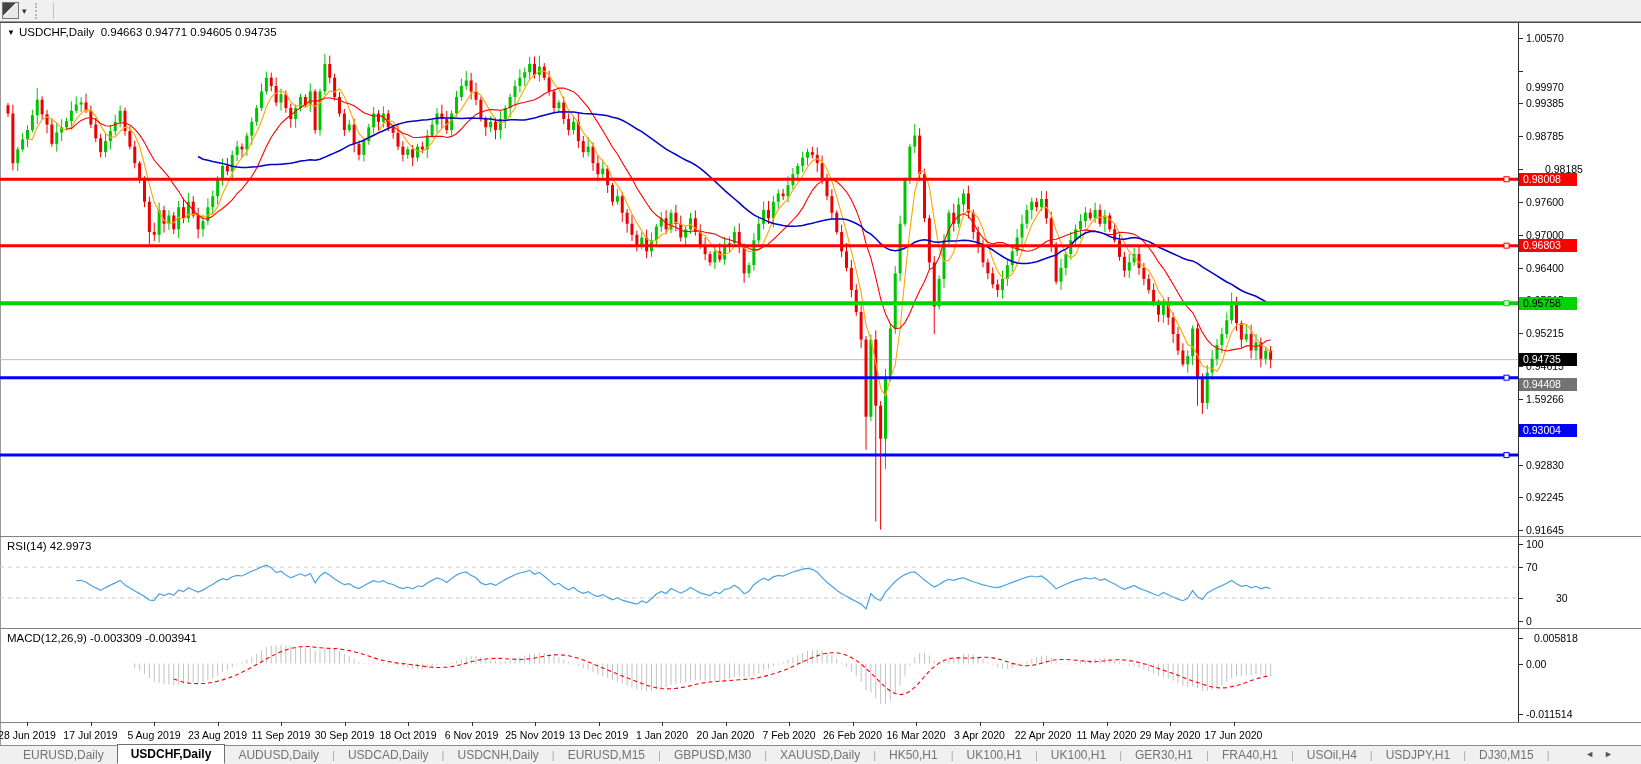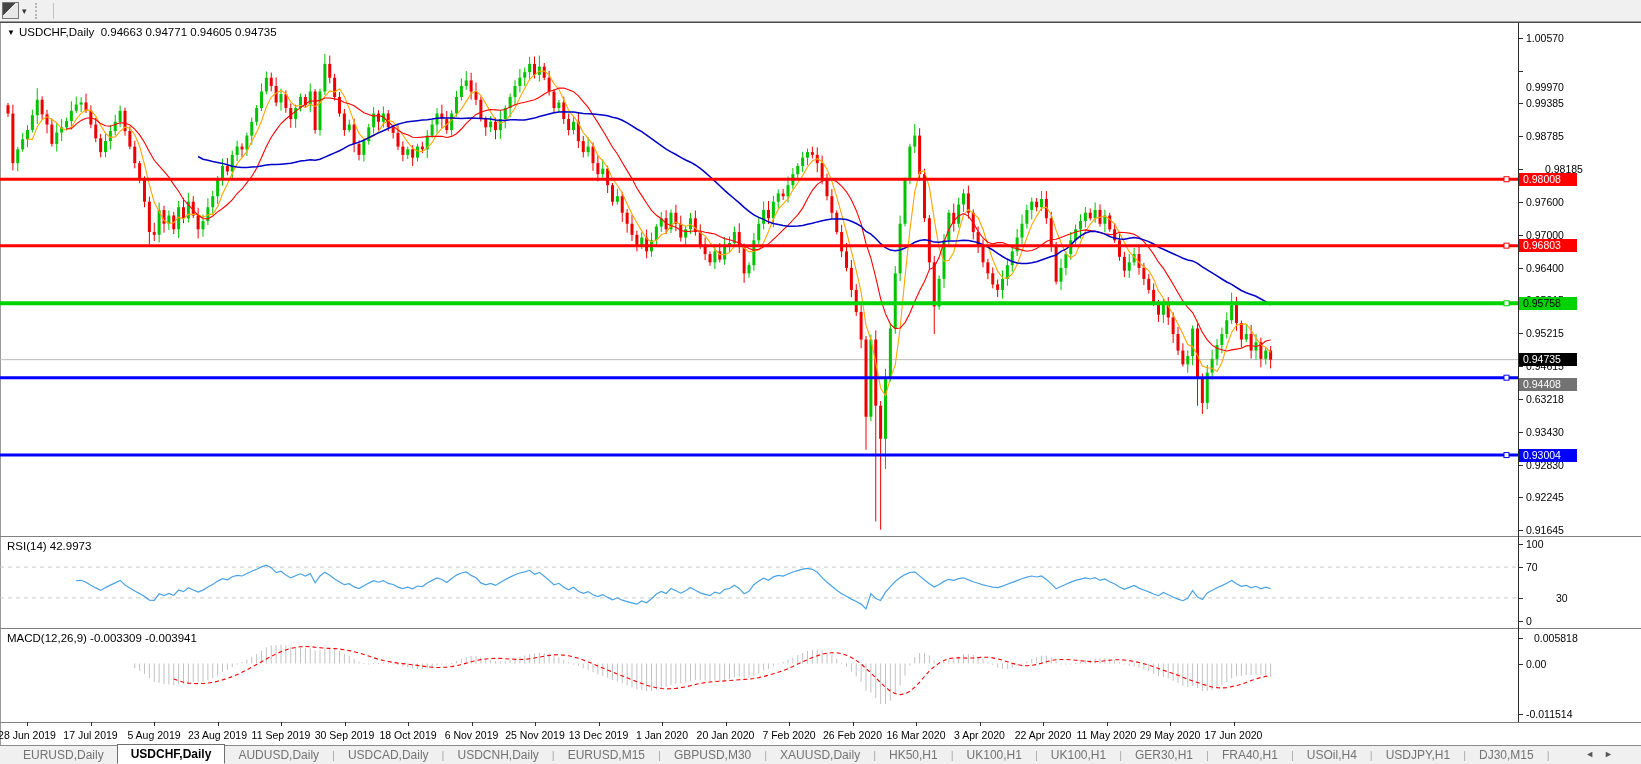--- a/index.html
+++ b/index.html
@@ -867,21 +867,21 @@
       <div class="axis-label" style="top: 205.8px;">0.97000</div>
       <div class="tick-mark" style="top: 244.876px;"></div>
       <div class="axis-label" style="top: 238.876px;">0.96400</div>
       <div class="tick-mark" style="top: 277.124px;"></div>
       <div class="axis-label" style="top: 271.124px;">0.95815</div>
       <div class="tick-mark" style="top: 310.2px;"></div>
       <div class="axis-label" style="top: 304.2px;">0.95215</div>
       <div class="tick-mark" style="top: 343.276px;"></div>
       <div class="axis-label" style="top: 337.276px;">0.94615</div>
       <div class="tick-mark" style="top: 375.524px;"></div>
-      <div class="axis-label" style="top: 369.524px;">0.63218</div>
+      <div class="axis-label" style="top: 369.524px;">1.59266</div>
       <div class="tick-mark" style="top: 408.6px;"></div>
       <div class="axis-label" style="top: 402.6px;">0.93430</div>
       <div class="tick-mark" style="top: 441.676px;"></div>
       <div class="axis-label" style="top: 435.676px;">0.92830</div>
       <div class="tick-mark" style="top: 473.924px;"></div>
       <div class="axis-label" style="top: 467.924px;">0.92245</div>
       <div class="tick-mark" style="top: 507px;"></div>
       <div class="axis-label" style="top: 501px;">0.91645</div>
       <div class="tick-mark" style="top: 521px;"></div>
       <div class="axis-label" style="top: 515px;">100</div>
@@ -894,21 +894,21 @@
       <div class="tick-mark" style="top: 615px;"></div>
       <div class="axis-label" style="top: 609px; padding-left: 8px;">0.005818</div>
       <div class="tick-mark" style="top: 640.512px;"></div>
       <div class="axis-label" style="top: 634.512px;">0.00</div>
       <div class="tick-mark" style="top: 691px;"></div>
       <div class="axis-label" style="top: 685px;">-0.011514</div>
       <div class="chip" style="top: 149.733px; background: rgb(255, 0, 0); color: rgb(255, 255, 255);">0.98008</div>
       <div class="chip" style="top: 216.16px; background: rgb(255, 0, 0); color: rgb(255, 255, 255);">0.96803</div>
       <div class="chip" style="top: 273.767px; background: rgb(0, 211, 0); color: rgb(0, 0, 0);">0.95758</div>
       <div class="chip" style="top: 347px; background: #737373; color: rgb(255, 255, 255); margin-top: 8px;">0.94408</div>
-      <div class="chip" style="top: 426px; background: rgb(0, 0, 255); color: rgb(255, 255, 255);">0.93004</div>
+      <div class="chip" style="top: 401px; background: rgb(0, 0, 255); color: rgb(255, 255, 255);">0.93004</div>
       <div class="chip" style="top: 330.161px; background: rgb(0, 0, 0); color: rgb(255, 255, 255);">0.94735</div>
     </div>
   <div id="date-axis">
       <div class="date-tick" style="left: 27px;"></div>
       <div class="date-label" style="left: 27px;">28 Jun 2019</div>
       <div class="date-tick" style="left: 90.5px;"></div>
       <div class="date-label" style="left: 90.5px;">17 Jul 2019</div>
       <div class="date-tick" style="left: 154px;"></div>
       <div class="date-label" style="left: 154px;">5 Aug 2019</div>
       <div class="date-tick" style="left: 217.5px;"></div>

